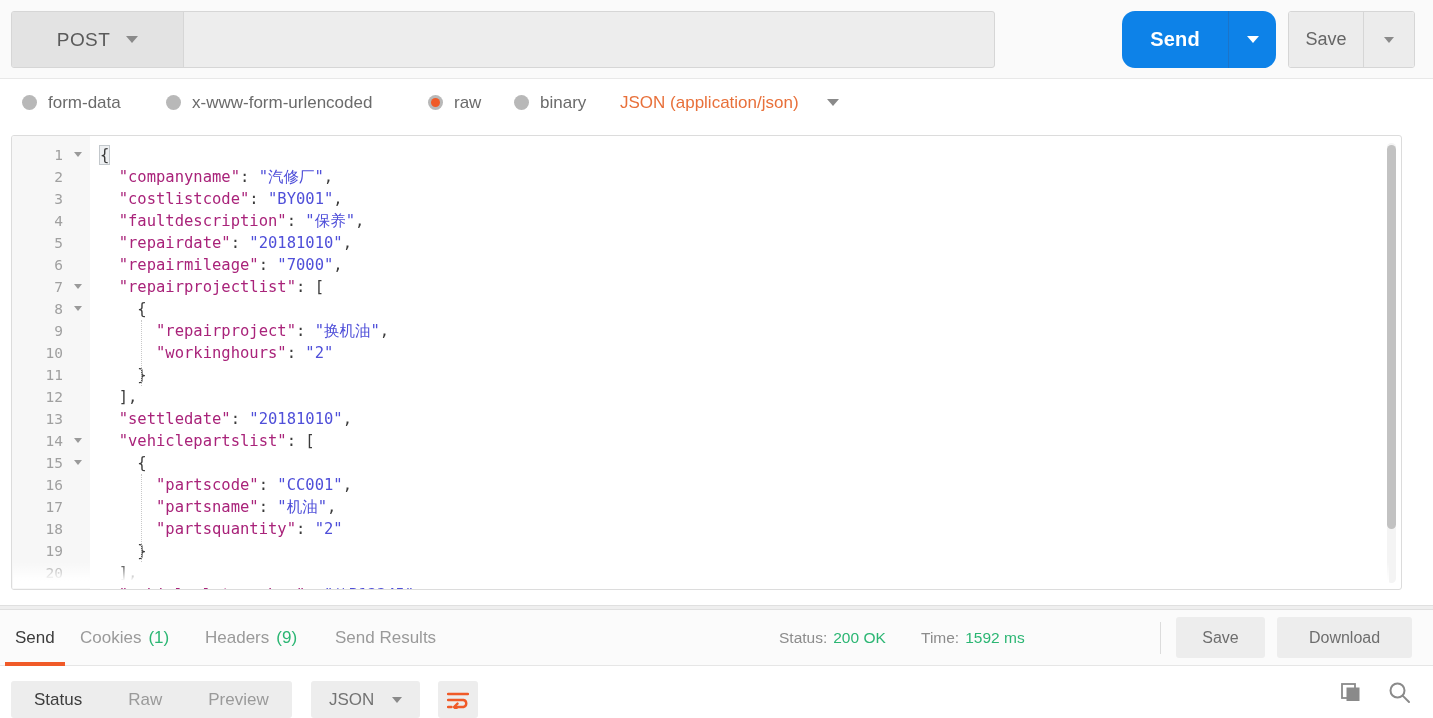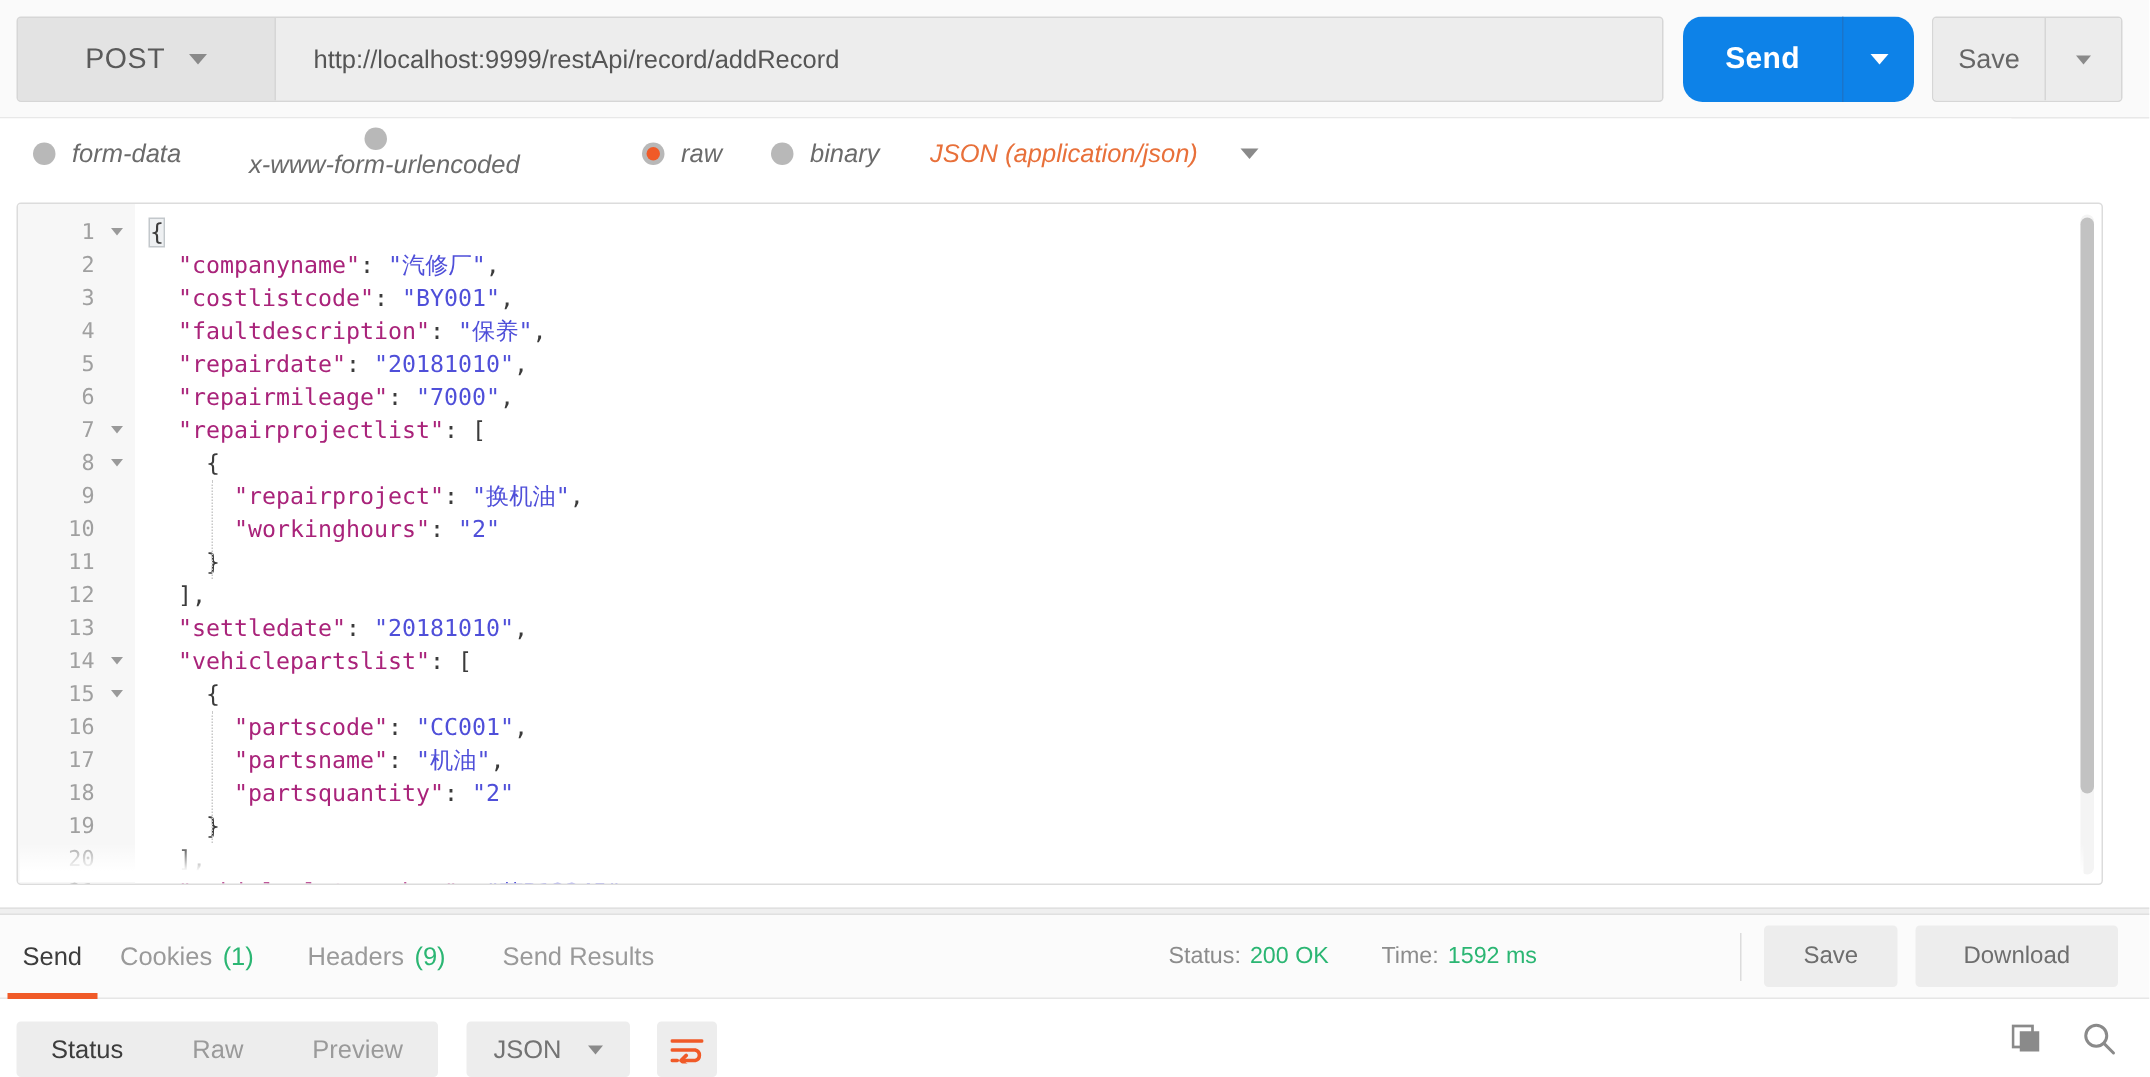--- a/index.html
+++ b/index.html
@@ -11,21 +11,21 @@
   }
   .app{position:relative;width:1433px;height:718px;}
 
   
   .req-bar{
     position:absolute;left:0;top:0;width:1433px;height:79px;
     background:#fafafa;border-bottom:1px solid #e8e8e8;
     box-sizing:border-box;
   }
   .url-group{
-    position:absolute;left:11px;top:11px;width:1098px;height:57px;
+    position:absolute;left:11px;top:11px;width:984px;height:57px;
     border:1px solid #d6d6d6;border-radius:3px;background:#ededed;
     box-sizing:border-box;display:flex;overflow:hidden;
   }
   .method-box{
     width:172px;height:100%;background:#e3e3e3;
     border-right:1px solid #d6d6d6;box-sizing:border-box;
     display:flex;align-items:center;justify-content:center;gap:16px;
     cursor:pointer;
   }
   .method-label{font-size:19px;color:#5a5a5a;letter-spacing:.4px;}
@@ -62,21 +62,21 @@
     font-family:"Liberation Sans", sans-serif;font-size:18px;color:#666;cursor:pointer;
   }
   .save-caret-btn{
     width:50px;height:100%;background:#ececec;border:0;
     display:flex;align-items:center;justify-content:center;cursor:pointer;
   }
 
   
   .bodytype-row{
     position:absolute;left:0;top:79px;width:1341px;height:47px;
-    background:#ffffff;display:flex;align-items:center;font-style:italic;
+    background:#ffffff;display:flex;align-items:center;
   }
   .radio-item{display:flex;align-items:center;cursor:pointer;}
   .radio-dot{
     width:15px;height:15px;border-radius:50%;background:#b8b8b8;
     margin-right:11px;flex:none;
   }
   .radio-dot.on{
     background:#b8b8b8;
     display:flex;align-items:center;justify-content:center;
   }
@@ -213,21 +213,20 @@
 
 <div class="app">
 
   <div class="req-bar">
 
     <div class="url-group">
       <div class="method-box">
         <span class="method-label">POST</span>
         <span class="caret"></span>
       </div>
-      <input class="url-input" type="text" value="http://localhost:9999/restApi/record/addRecord" style="">
     </div>
 
     <div class="send-group">
       <button class="send-btn">Send</button>
       <button class="send-caret-btn">
         <span class="caret white"></span>
       </button>
     </div>
 
     <div class="save-group">
@@ -236,21 +235,21 @@
         <span class="caret sm"></span>
       </button>
     </div>
   </div>
 
   <div class="bodytype-row" id="bodytype-row">
       <div class="radio-item" style="position: absolute; left: 22px;">
         <span class="radio-dot"></span>
         <span class="radio-label">form-data</span>
       </div>
-      <div class="radio-item" style="position: absolute; left: 166px; flex-direction: column;">
+      <div class="radio-item" style="position: absolute; left: 166px;">
         <span class="radio-dot"></span>
         <span class="radio-label">x-www-form-urlencoded</span>
       </div>
       <div class="radio-item" style="position: absolute; left: 428px;">
         <span class="radio-dot on"></span>
         <span class="radio-label">raw</span>
       </div>
       <div class="radio-item" style="position: absolute; left: 514px;">
         <span class="radio-dot"></span>
         <span class="radio-label">binary</span>

